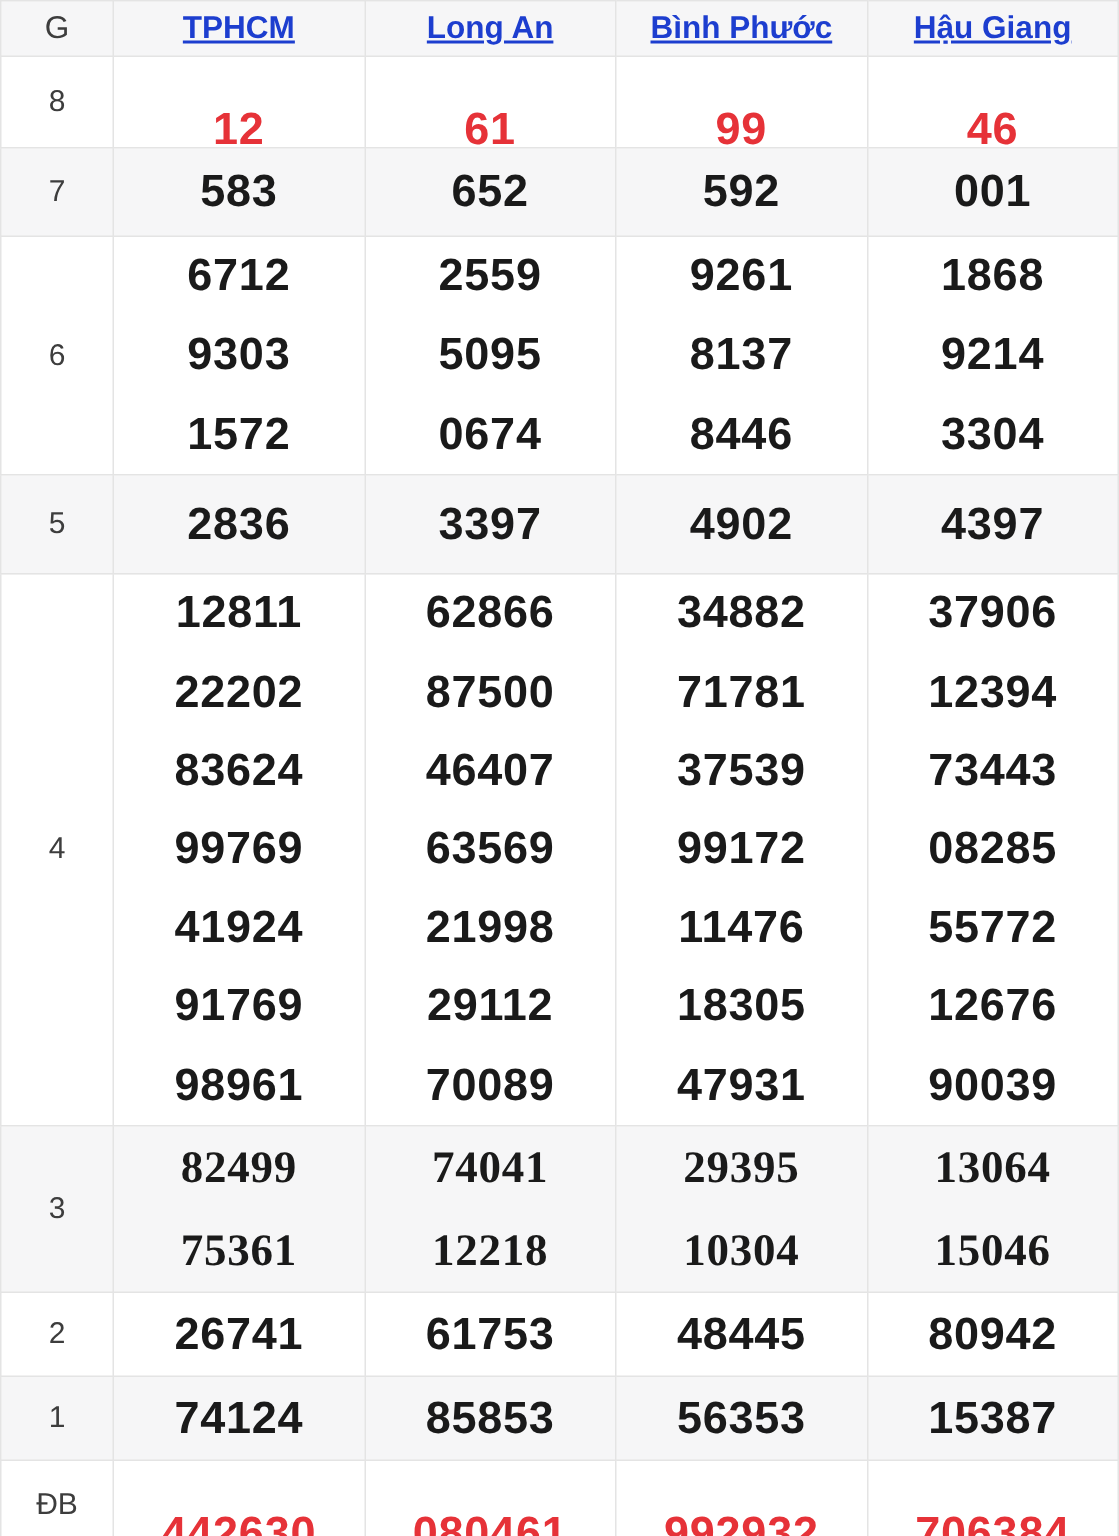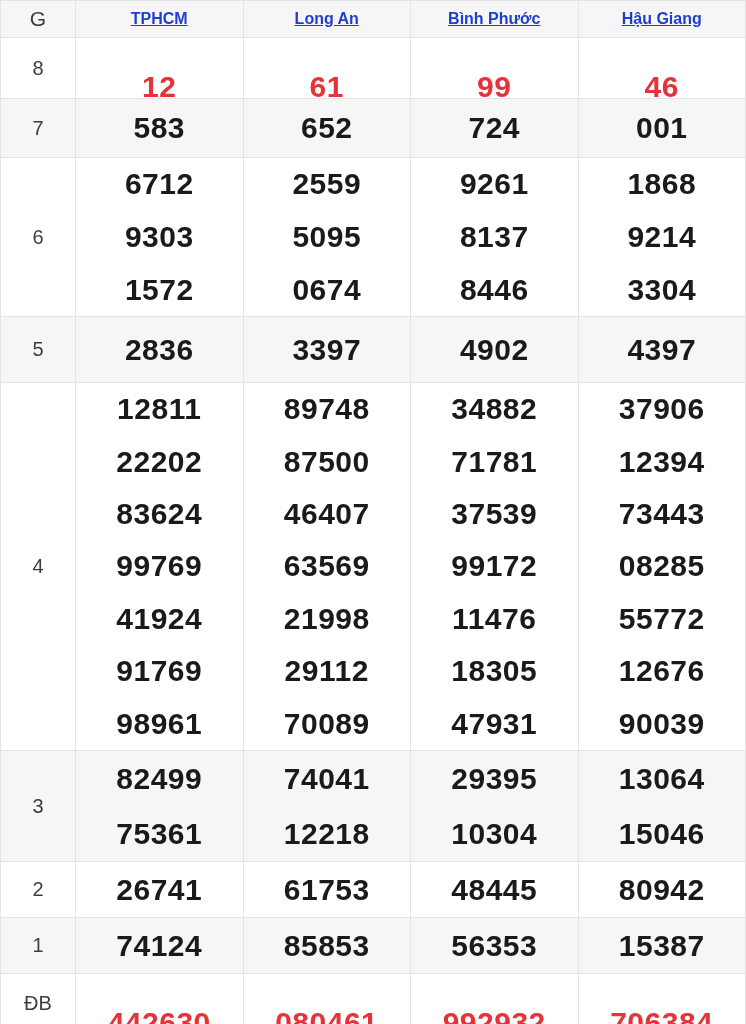--- a/index.html
+++ b/index.html
@@ -33,21 +33,21 @@
     height:37px;
     background:var(--shade);
   }
   th.group-header{
     font-size:21px;
     font-weight:400;
     color:var(--label);
   }
   a.province-link{
     color:var(--link);
-    font-size:16px;
+    font-size:21px;
     font-weight:700;
     text-decoration:underline;
     cursor:pointer;
   }
   tbody tr:nth-child(even){background:var(--shade);}
   .label-cell{
     font-size:20px;
     font-weight:400;
     color:var(--label);
   }
@@ -64,21 +64,21 @@
     line-height:1;
     letter-spacing:0.5px;
   }
   tr.red .num{color:var(--red);margin-top:34px;}
   
   tr.row-8{height:60px;}   tr.row-8  .cell-lines{height:60px;}
   tr.row-7{height:58px;}   tr.row-7  .cell-lines{height:58px;}
   tr.row-6{height:158px;}  tr.row-6  .cell-lines{height:158px;align-items:center;}
   tr.row-5{height:65px;}   tr.row-5  .cell-lines{height:65px;}
   tr.row-4{height:367px;}  tr.row-4  .cell-lines{height:367px;}
-  tr.row-3{height:110px;}  tr.row-3  .cell-lines{height:110px;}
+  tr.row-3{height:110px;}  tr.row-3  .cell-lines{height:110px;font-family:Liberation Serif, serif;}
   tr.row-2{height:55px;}   tr.row-2  .cell-lines{height:55px;}
   tr.row-1{height:55px;}   tr.row-1  .cell-lines{height:55px;}
   tr.row-db{height:59px;}  tr.row-db .cell-lines{height:59px;}
 </style>
 </head>
 <body>
 
 <table class="results">
   <colgroup>
     <col class="g-col">
@@ -135,21 +135,21 @@
             <div class="num">583</div>
           </div>
         </td>
         <td class="num-cell">
           <div class="cell-lines">
             <div class="num">652</div>
           </div>
         </td>
         <td class="num-cell">
           <div class="cell-lines">
-            <div class="num">724</div>
+            <div class="num">592</div>
           </div>
         </td>
         <td class="num-cell">
           <div class="cell-lines">
             <div class="num">001</div>
           </div>
         </td>
       </tr>
       <tr class="prize-row row-6">
         <td class="label-cell">6</td>
@@ -213,21 +213,21 @@
             <div class="num">22202</div>
             <div class="num">83624</div>
             <div class="num">99769</div>
             <div class="num">41924</div>
             <div class="num">91769</div>
             <div class="num">98961</div>
           </div>
         </td>
         <td class="num-cell">
           <div class="cell-lines">
-            <div class="num">89748</div>
+            <div class="num">62866</div>
             <div class="num">87500</div>
             <div class="num">46407</div>
             <div class="num">63569</div>
             <div class="num">21998</div>
             <div class="num">29112</div>
             <div class="num">70089</div>
           </div>
         </td>
         <td class="num-cell">
           <div class="cell-lines">

